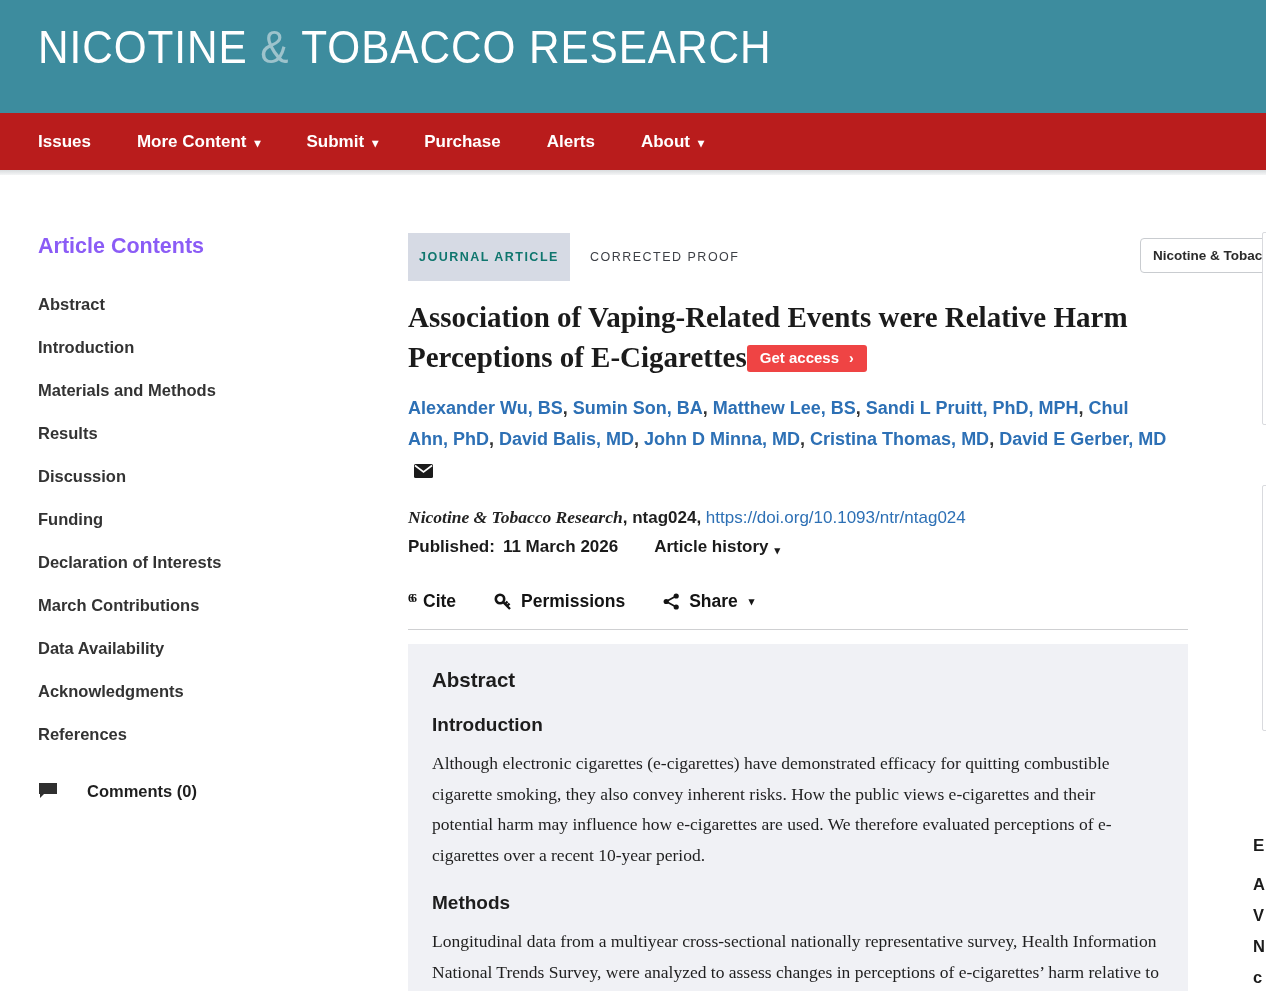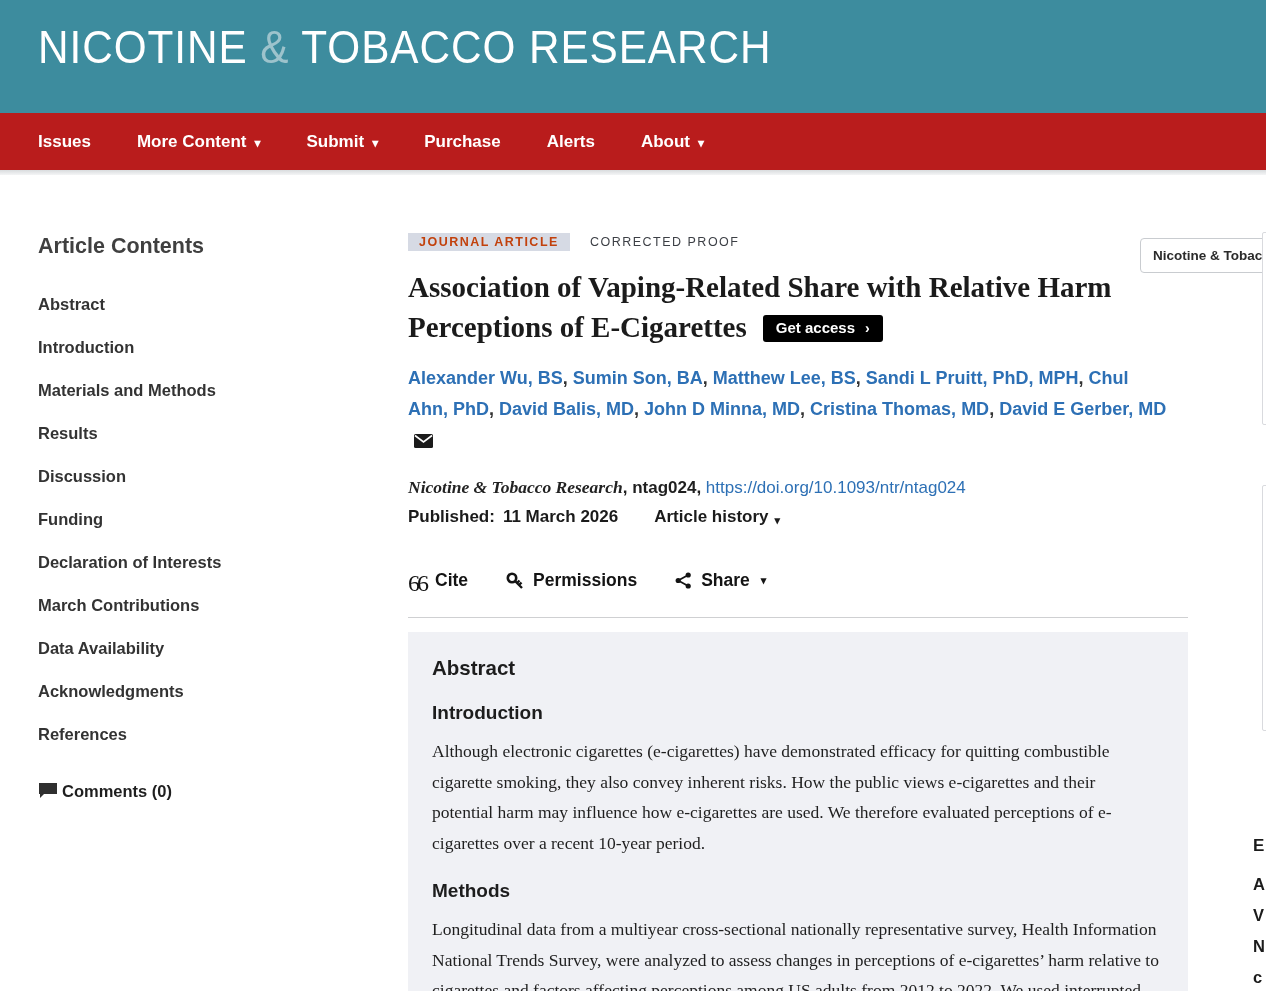--- a/index.html
+++ b/index.html
@@ -20,56 +20,56 @@
     display:flex; align-items:center; gap:8px; white-space:nowrap; }
   .nav-item .arrow { font-size:12px; position:relative; top:1px; }
   .nav-shadow { position:absolute; left:0; top:170px; width:1266px; height:5px;
     background:linear-gradient(#d9dcde,#f4f5f6); }
   .search-box { position:absolute; left:1140px; top:125px; width:220px; height:35px; background:#fff;
     border:1px solid #c9ccd0; border-radius:4px; display:flex; align-items:center; padding:0 12px;
     font-size:13.5px; font-weight:bold; color:#2b2b2b; }
 
   
   .sidebar { position:absolute; left:38px; top:234px; width:330px; }
-  .sidebar-title { font-size:21.5px; font-weight:bold; color:#404040; margin-bottom:24px; }
+  .sidebar-title { font-size:21.5px; font-weight:bold; color:#8b5cf6; margin-bottom:24px; }
   .toc-item { display:block; font-size:16.5px; font-weight:bold; color:#333; text-decoration:none;
     cursor:pointer; padding:11px 0 12px 0; line-height:20px; }
-  .comments-row { display:flex; gap:4px; margin-top:26px; cursor:pointer; }
+  .comments-row { display:flex; gap:29px; margin-top:26px; cursor:pointer; }
   .comments-row .label { font-size:16.5px; font-weight:bold; color:#1f1f1f; }
 
   
   .main { position:absolute; left:408px; top:233px; width:780px; }
   .badge-row { display:flex; align-items:center; gap:20px; margin-bottom:16px; }
-  .badge { background:#D6DAE4; color:#c2410c; font-size:12.5px; font-weight:bold;
-    letter-spacing:1.5px; padding:2px 11px; }
+  .badge { background:#D6DAE4; color:#0f766e; font-size:12.5px; font-weight:bold;
+    letter-spacing:1.5px; padding:17px 11px; }
   .status { color:#3c3f45; font-size:12.5px; font-weight:normal; letter-spacing:1.5px; }
   .title { font-family:"Liberation Serif", serif; font-weight:bold; font-size:29px;
     line-height:40px; color:#1b1b1b; width:772px; }
-  .get-access { display:inline-block; background:#000000; color:#fff; font-family:"Liberation Sans",sans-serif;
+  .get-access { display:inline-block; background:#ef4444; color:#fff; font-family:"Liberation Sans",sans-serif;
     font-size:15px; font-weight:bold; padding:4px 13px 6px 13px; border:none; border-radius:3px;
-    cursor:pointer; margin-left:16px; vertical-align:4px; white-space:nowrap; }
+    cursor:pointer; vertical-align:4px; white-space:nowrap; }
   .get-access .chev { font-weight:bold; margin-left:10px; font-size:14px; }
   .authors { margin-top:16px; font-size:18px; font-weight:bold; line-height:31px; width:760px; }
   .author { color:#2D70B5; cursor:pointer; }
   .authors .sep { color:#333; }
   .mail-icon { display:inline-block; margin-left:6px; vertical-align:-2px; }
   .meta-line { margin-top:21px; font-size:17px; color:#1f1f1f; }
   .journal-name { font-family:"Liberation Serif", serif; font-style:italic; font-weight:bold; font-size:17.5px; color:#222; }
   .article-id { font-weight:bold; }
   .doi-link { color:#2D70B5; font-weight:normal; text-decoration:none; cursor:pointer; }
   .pub-line { margin-top:9px; font-size:17px; font-weight:bold; color:#1b1b1b; display:flex; gap:8px; }
   .history { margin-left:28px; cursor:pointer; display:flex; align-items:flex-end; gap:6px; }
   .history .arrow { font-size:11px; }
 
   .toolbar { margin-top:34px; display:flex; align-items:center; gap:38px; padding-bottom:17px;
     border-bottom:1px solid #cfd0d2; }
   .tool-btn { display:flex; align-items:center; gap:9px; font-size:17.5px; font-weight:bold;
     color:#141414; cursor:pointer; }
-  .cite-glyph { font-family:"Liberation Serif", serif; font-weight:normal; font-size:24px;
-    letter-spacing:-3px; position:relative; top:-3px;margin-top:12px; }
+  .cite-glyph { font-family:"Liberation Serif", serif; font-weight:bold; font-size:12px;
+    letter-spacing:-3px; position:relative; top:-3px; }
   .tool-btn .arrow { font-size:11px; margin-left:2px; }
 
   
   .abstract-box { margin-top:14px; width:780px; height:480px; background:#F0F1F5; padding:24px 24px; }
   .abs-title { font-size:20.5px; font-weight:bold; color:#1d1d1d; margin-bottom:4px; }
   .abs-sub { font-size:19px; font-weight:bold; color:#1d1d1d; margin:22px 0 12px 0; }
   .abs-para { font-family:"Liberation Serif", serif; font-size:17.5px; line-height:30.5px;
     color:#1f1f1f; width:728px; }
 
   
@@ -143,21 +143,21 @@
       <span class="label">Comments (0)</span>
     </div>
   </aside>
 
   <main class="main">
     <div class="badge-row">
       <span class="badge">JOURNAL ARTICLE</span>
       <span class="status">CORRECTED PROOF</span>
     </div>
 
-    <h1 class="title"><span>Association of Vaping-Related Share with Relative Harm Perceptions of E-Cigarettes</span><button class="get-access"><span>Get access</span><span class="chev">›</span></button></h1>
+    <h1 class="title"><span>Association of Vaping-Related Events were Relative Harm Perceptions of E-Cigarettes</span><button class="get-access"><span>Get access</span><span class="chev">›</span></button></h1>
 
     <div class="authors">
       <span id="authors-target"><a class="author">Alexander Wu, BS</a><span class="sep">, </span><a class="author">Sumin Son, BA</a><span class="sep">, </span><a class="author">Matthew Lee, BS</a><span class="sep">, </span><a class="author">Sandi L Pruitt, PhD, MPH</a><span class="sep">, </span><a class="author">Chul Ahn, PhD</a><span class="sep">, </span><a class="author">David Balis, MD</a><span class="sep">, </span><a class="author">John D Minna, MD</a><span class="sep">, </span><a class="author">Cristina Thomas, MD</a><span class="sep">, </span><a class="author">David E Gerber, MD</a></span><span class="mail-icon"><svg width="19" height="14" viewBox="0 0 19 14">
             <rect x="0" y="0" width="19" height="14" rx="1.5" fill="#1b1b1b"></rect>
             <path d="M1 1.5 L9.5 8 L18 1.5" stroke="#fff" stroke-width="1.6" fill="none"></path>
           </svg></span>
     </div>
 
     <div class="meta-line">
       <span class="journal-name">Nicotine &amp; Tobacco Research</span><span class="article-id">, ntag024, </span><a class="doi-link">https://doi.org/10.1093/ntr/ntag024</a>

